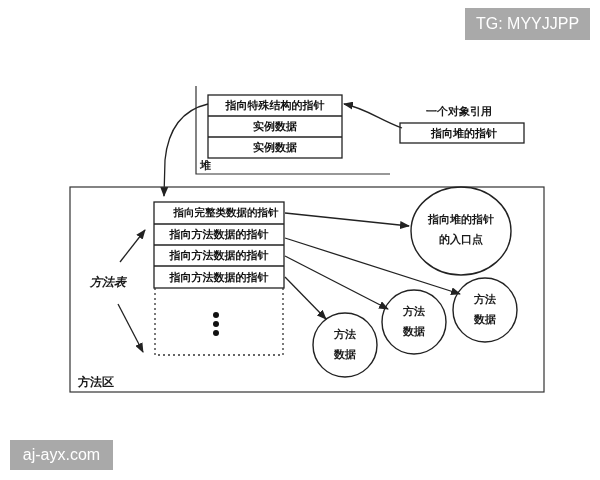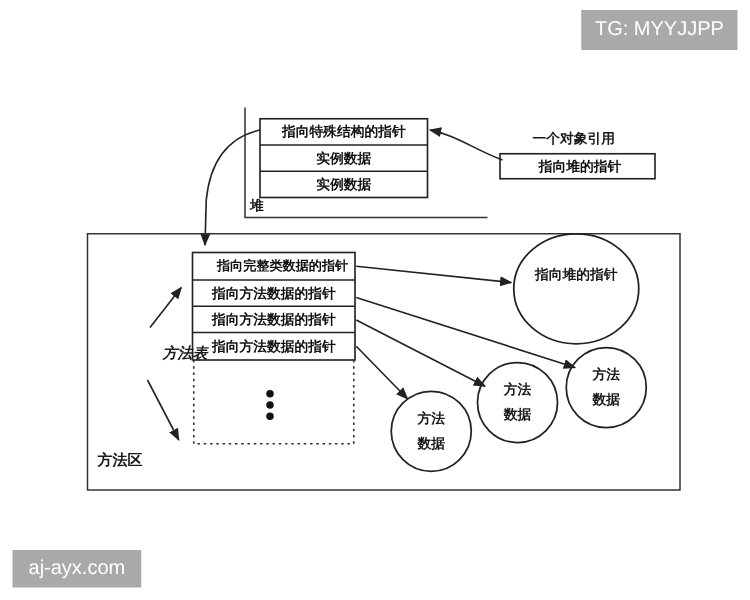--- a/index.html
+++ b/index.html
@@ -112,25 +112,26 @@
   <div class="cell" style="left:154px;top:224px;width:130px;height:21px;">指向方法数据的指针</div>
   <div class="cell" style="left:154px;top:245px;width:130px;height:21px;">指向方法数据的指针</div>
   <div class="cell" style="left:154px;top:266px;width:130px;height:22px;">指向方法数据的指针</div>
 
   <div style="position:absolute;left:213px;top:312px;width:8px;height:26px;">
     <div style="position:absolute;left:0;top:0;width:6px;height:6px;border-radius:50%;background:#111;"></div>
     <div style="position:absolute;left:0;top:9px;width:6px;height:6px;border-radius:50%;background:#111;"></div>
     <div style="position:absolute;left:0;top:18px;width:6px;height:6px;border-radius:50%;background:#111;"></div>
   </div>
 
-  <div class="lbl" style="left:90px;top:276px;font-size:12px;font-style:italic;margin-left:40px;">方法表</div>
-  <div class="lbl" style="left:78px;top:362px;font-size:12px;">方法区</div>
+  <div class="lbl" style="left:90px;top:276px;font-size:12px;font-style:italic;">方法表</div>
+  <div class="lbl" style="left:78px;top:376px;font-size:12px;">方法区</div>
 
   <div class="circ-text" style="left:416px;top:210px;width:90px;">
     <div>指向堆的指针</div>
+    <div>的入口点</div>
   </div>
   <div class="circ-text" style="left:325px;top:325px;width:40px;">
     <div>方法</div>
     <div>数据</div>
   </div>
   <div class="circ-text" style="left:394px;top:302px;width:40px;">
     <div>方法</div>
     <div>数据</div>
   </div>
   <div class="circ-text" style="left:465px;top:290px;width:40px;">

